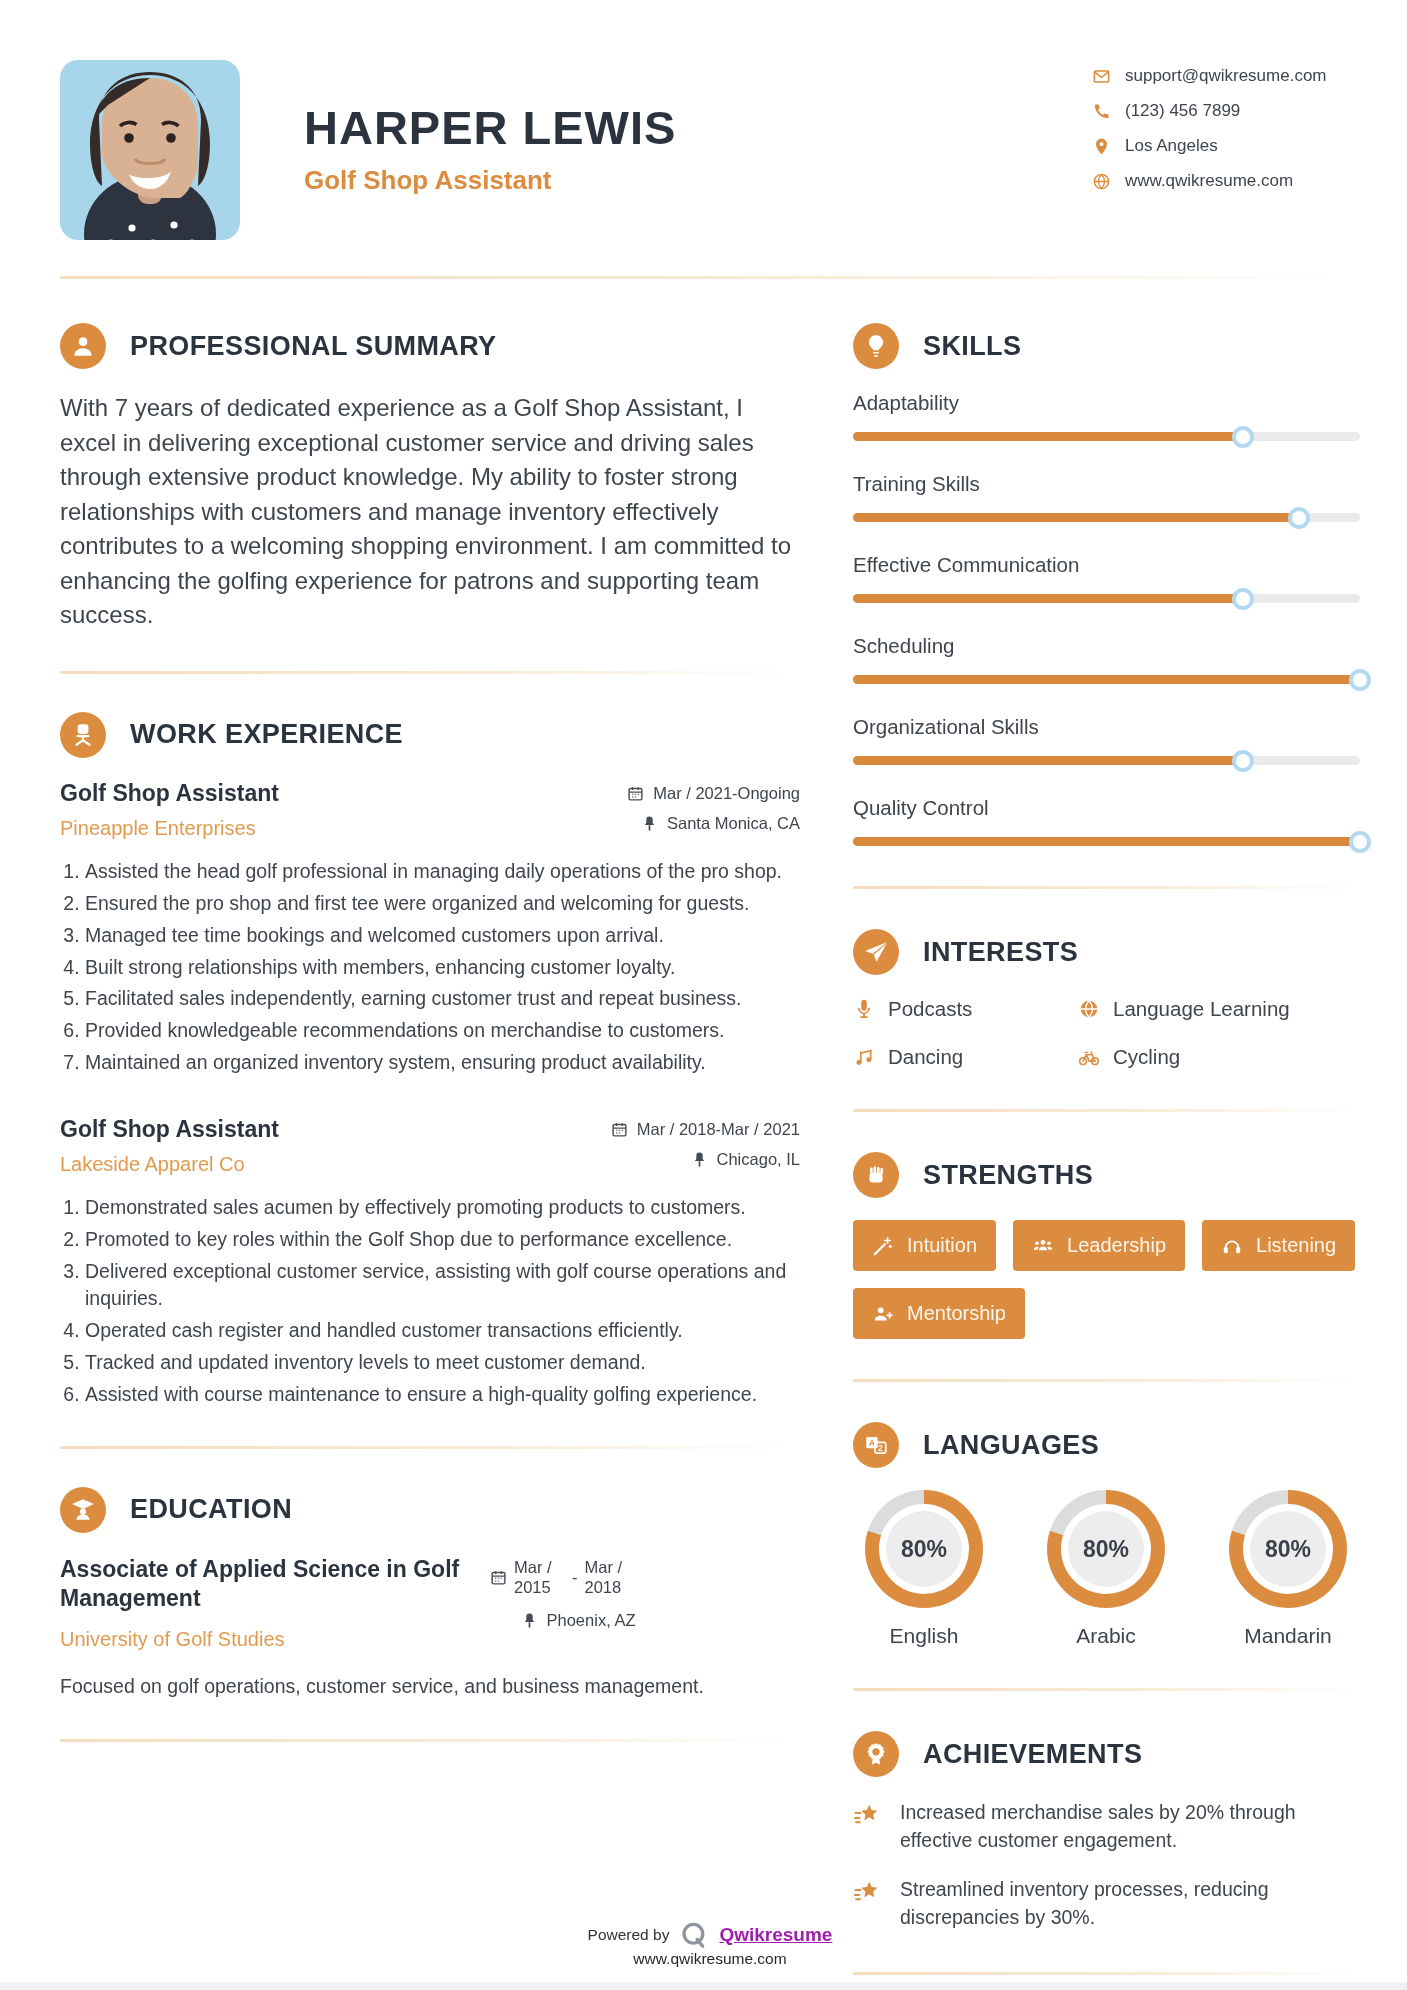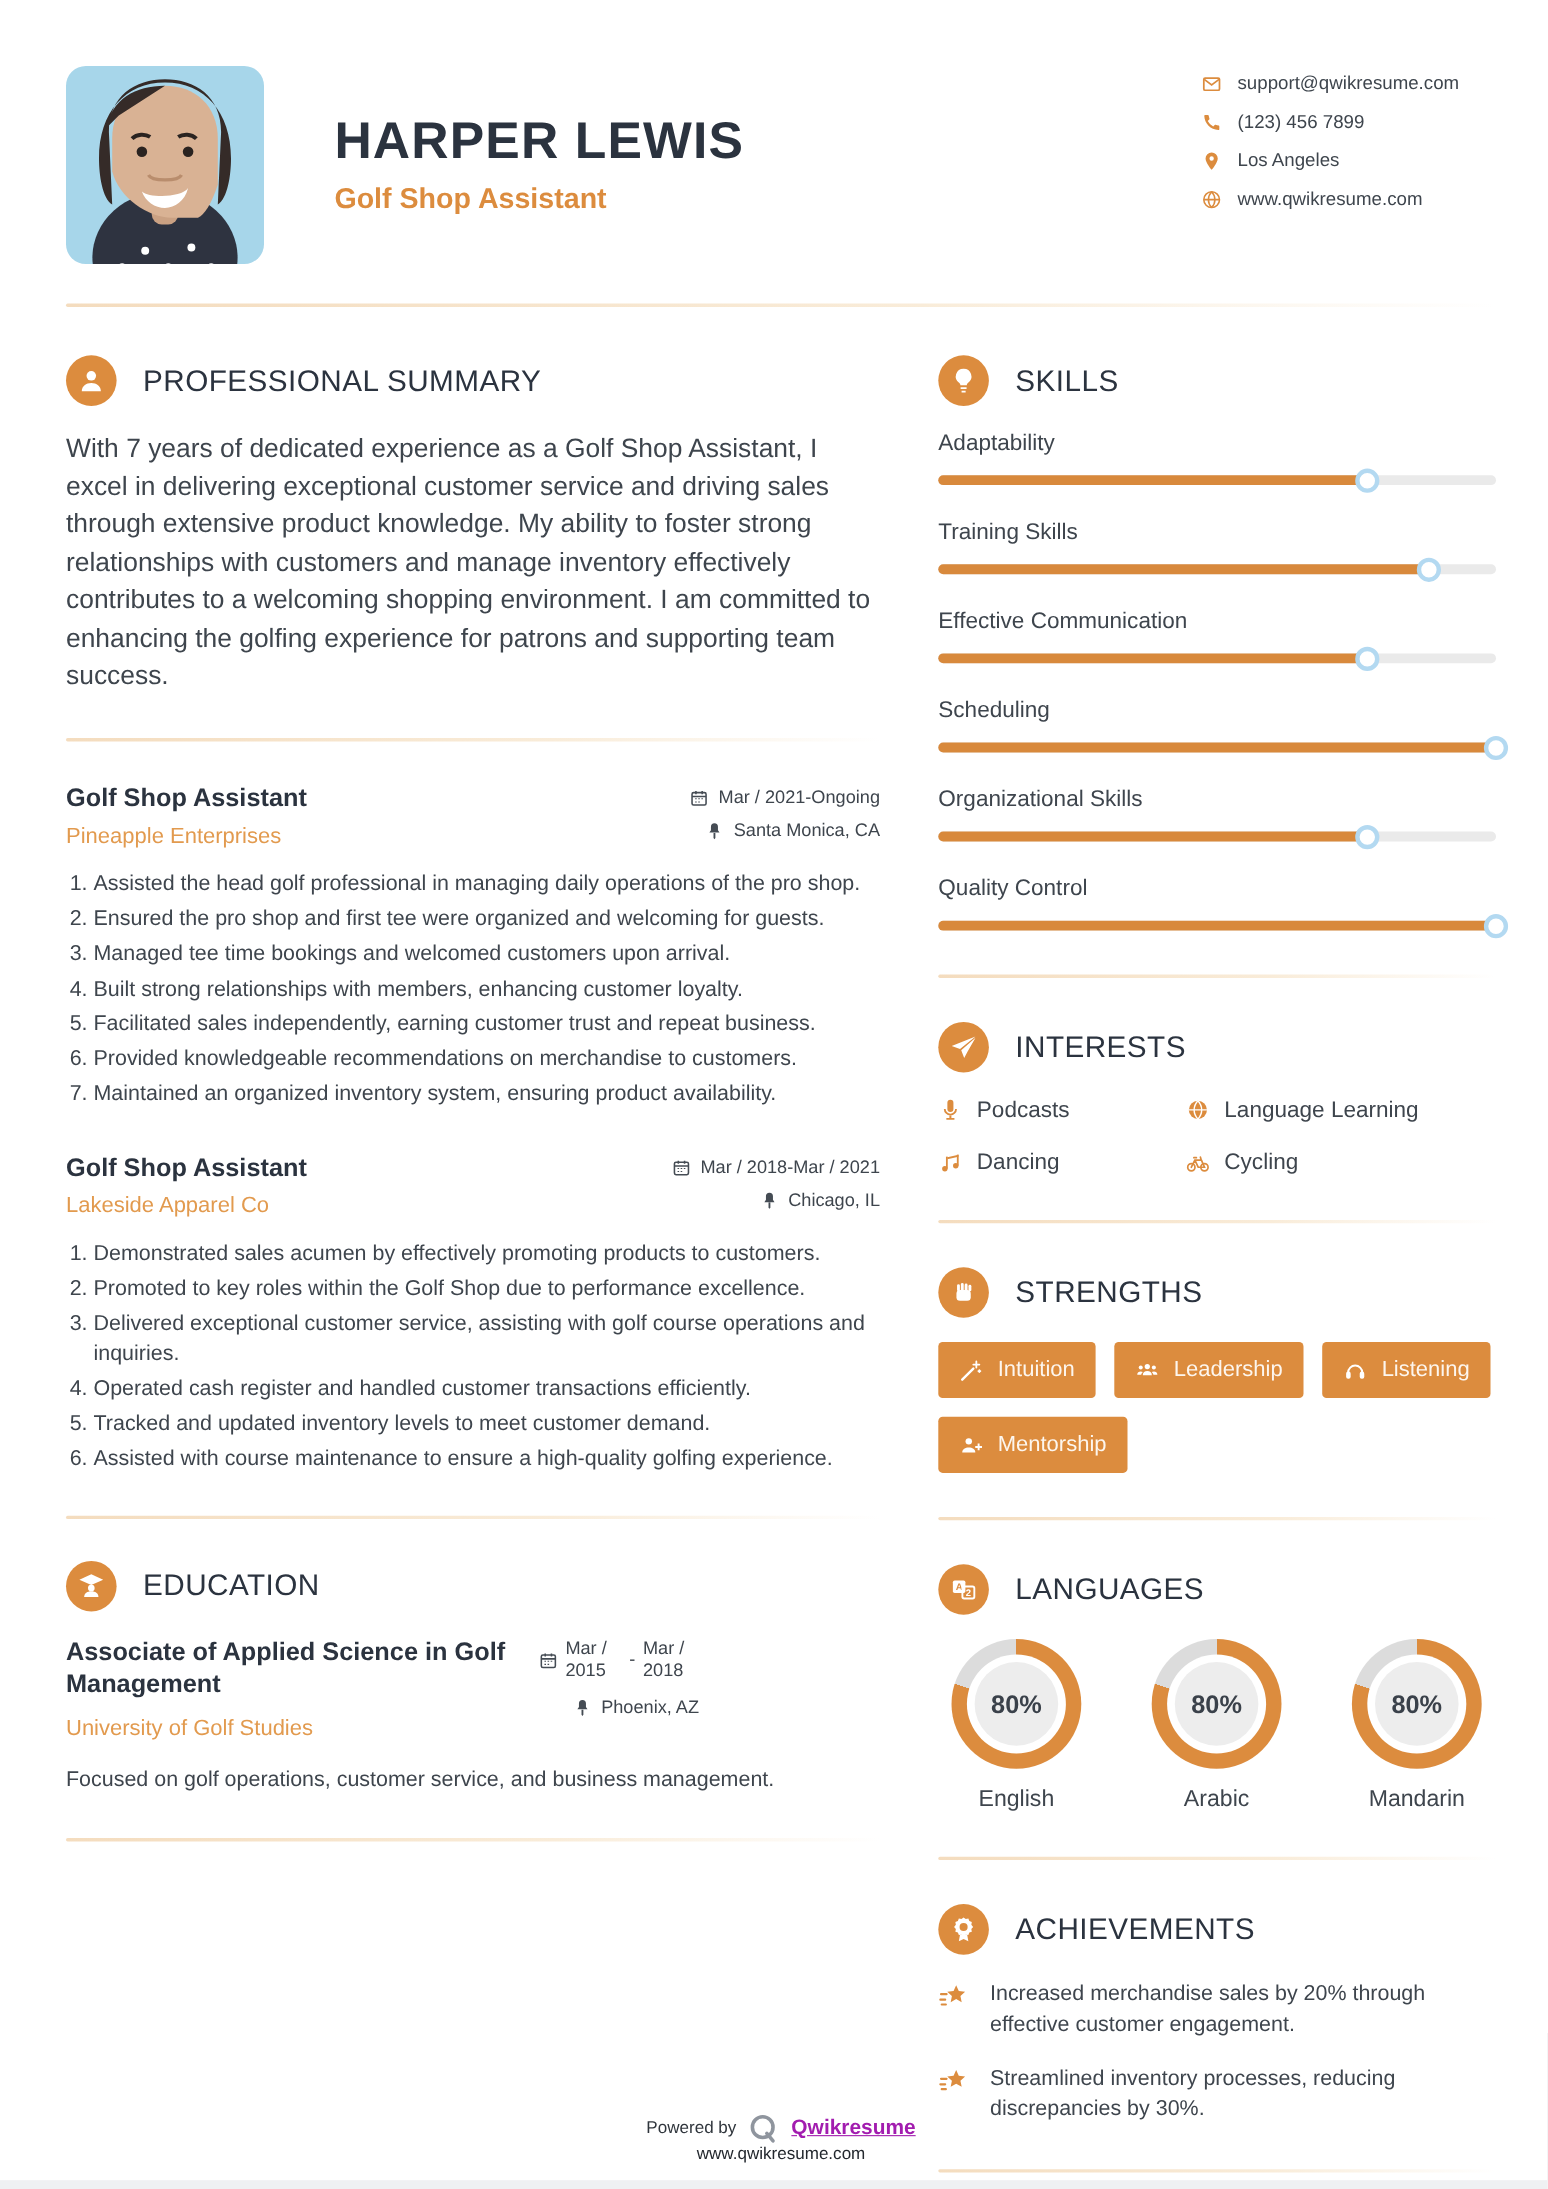--- a/index.html
+++ b/index.html
@@ -33,21 +33,21 @@
   
   .columns { display:flex; margin-top:44px; }
   .col-left { width:740px; flex:0 0 auto; }
   .col-right { width:507px; flex:0 0 auto; margin-left:53px; }
 
   
   .section-head { display:flex; align-items:center; gap:24px; margin-bottom:22px; }
   .sec-icon { width:46px; height:46px; border-radius:50%; background:#dc8c3e; color:#ffffff;
     display:flex; align-items:center; justify-content:center; flex:0 0 auto; }
   .sec-icon svg { width:26px; height:26px; }
-  .sec-title { font-size:27px; font-weight:400; letter-spacing:.4px; color:#2b333f; }
+  .sec-title { font-size:27px; font-weight:700; letter-spacing:.4px; color:#2b333f; }
 
   
   .summary-text { font-size:24px; line-height:1.44; color:#3e454d; }
   .block-divider { margin:38px 0; }
 
   .job { margin-top:6px; }
   .job + .job { margin-top:40px; }
   .job-head { display:flex; justify-content:space-between; align-items:flex-start; }
   .job-title { font-size:23px; font-weight:700; color:#2b333f; }
   .job-company { font-size:20px; color:#e29a4e; margin-top:10px; }
@@ -192,20 +192,29 @@
                 <circle cx="12" cy="8" r="4"></circle>
                 <path d="M4 21c0-4.4 3.6-7 8-7s8 2.6 8 7z"></path>
               </svg>
           </span>
           <span class="sec-title">PROFESSIONAL SUMMARY</span>
         </div>
         <p class="summary-text">With 7 years of dedicated experience as a Golf Shop Assistant, I excel in delivering exceptional customer service and driving sales through extensive product knowledge. My ability to foster strong relationships with customers and manage inventory effectively contributes to a welcoming shopping environment. I am committed to enhancing the golfing experience for patrons and supporting team success.</p>
 
         <div class="divider block-divider"></div>
 
+        <div class="section-head">
+          <span class="sec-icon">
+            <svg viewBox="0 0 24 24" fill="none" stroke="currentColor" stroke-width="2">
+                <rect x="8" y="3" width="8" height="7" rx="2" fill="currentColor"></rect>
+                <path d="M7 13h10M12 13v4M6 21l6-4 6 4" stroke-linecap="round"></path>
+              </svg>
+          </span>
+          <span class="sec-title">WORK EXPERIENCE</span>
+        </div>
 
         <div class="job">
           <div class="job-head">
             <div>
               <div class="job-title">Golf Shop Assistant</div>
               <div class="job-company">Pineapple Enterprises</div>
             </div>
             <div class="job-meta">
               <div class="meta-row">
                 <span class="micon">

